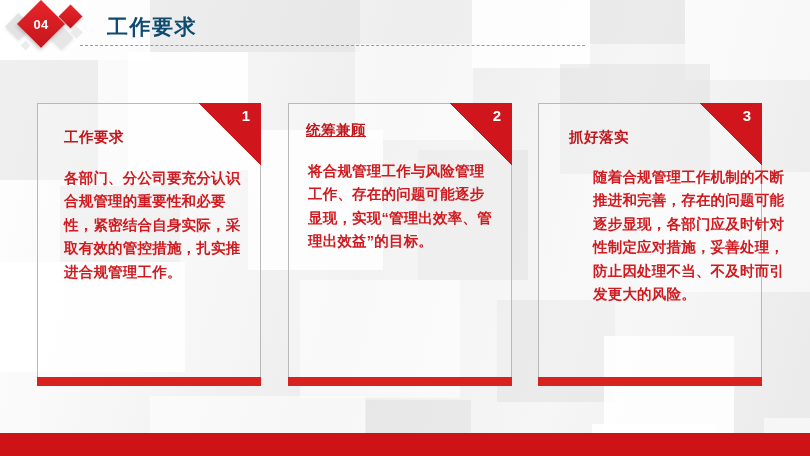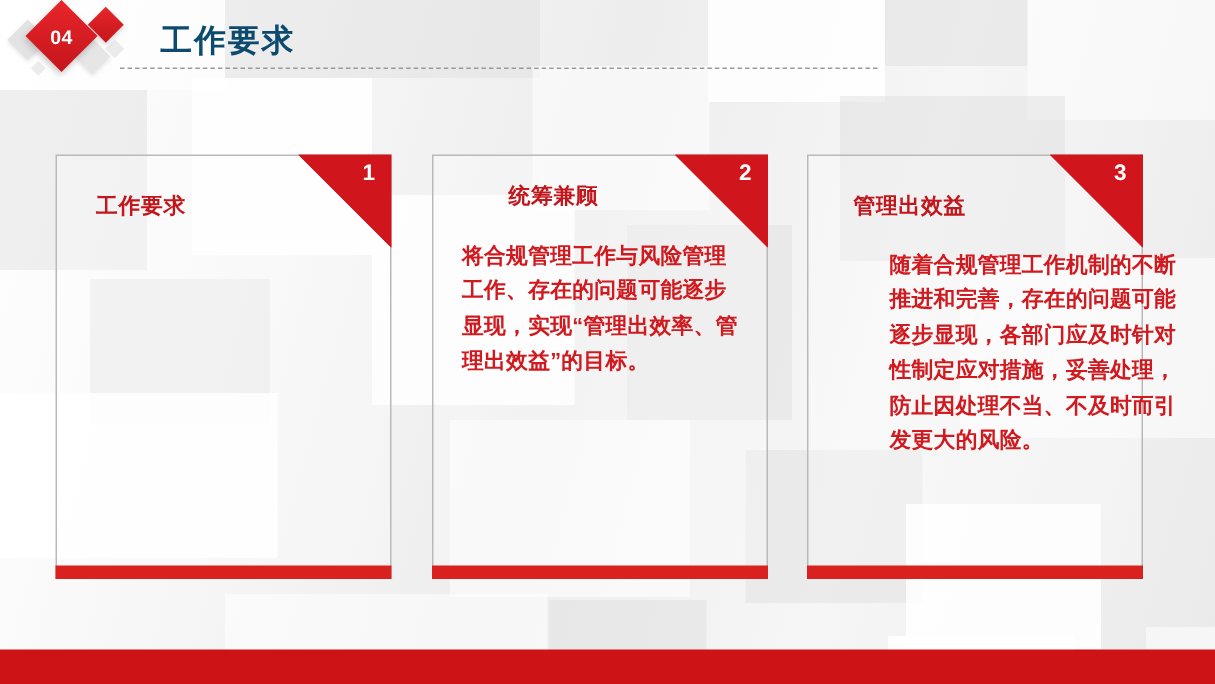--- a/index.html
+++ b/index.html
@@ -173,21 +173,21 @@
     font-weight: bold;
     color: #d01a1f;
     line-height: 1.62;
     letter-spacing: .2px;
   }
 
   
   #card-1 .card-title { left: 26px; }
   #card-1 .card-body  { left: 26px; top: 63px; width: 180px; }
 
-  #card-2 .card-title { left: 50px; top: 17px; }
+  #card-2 .card-title { left: 17px; top: 17px; text-decoration: underline; }
   #card-2 .card-body  { left: 19px; top: 56px; width: 186px; }
 
   #card-3 .card-title { left: 30px; top: 24px; }
   #card-3 .card-body  { left: 16px; top: 62px; width: 192px; margin-left: 38px; }
 
   
   #footer-bar {
     position: absolute;
     left: 0;
     bottom: 0;
@@ -234,34 +234,35 @@
     <div class="dia-main-label">04</div>
 
     <div id="header-title">工作要求</div>
     <div id="header-dash"></div>
   </div>
 
   <div class="card" id="card-1">
     <div class="card-corner"></div>
     <div class="card-corner-num">1</div>
     <div class="card-title">工作要求</div>
+    <div class="card-body">各部门、分公司要充分认识合规管理的重要性和必要性，紧密结合自身实际，采取有效的管控措施，扎实推进合规管理工作。</div>
     <div class="card-bottom-bar"></div>
   </div>
 
   <div class="card" id="card-2">
     <div class="card-corner"></div>
     <div class="card-corner-num">2</div>
     <div class="card-title">统筹兼顾</div>
     <div class="card-body">将合规管理工作与风险管理工作、存在的问题可能逐步显现，实现“管理出效率、管理出效益”的目标。</div>
     <div class="card-bottom-bar"></div>
   </div>
 
   <div class="card" id="card-3">
     <div class="card-corner"></div>
     <div class="card-corner-num">3</div>
-    <div class="card-title">管理出效益</div>
+    <div class="card-title">抓好落实</div>
     <div class="card-body">随着合规管理工作机制的不断推进和完善，存在的问题可能逐步显现，各部门应及时针对性制定应对措施，妥善处理，防止因处理不当、不及时而引发更大的风险。</div>
     <div class="card-bottom-bar"></div>
   </div>
 
   <div id="footer-bar"></div>
 
 </div>
 
 </body></html>

